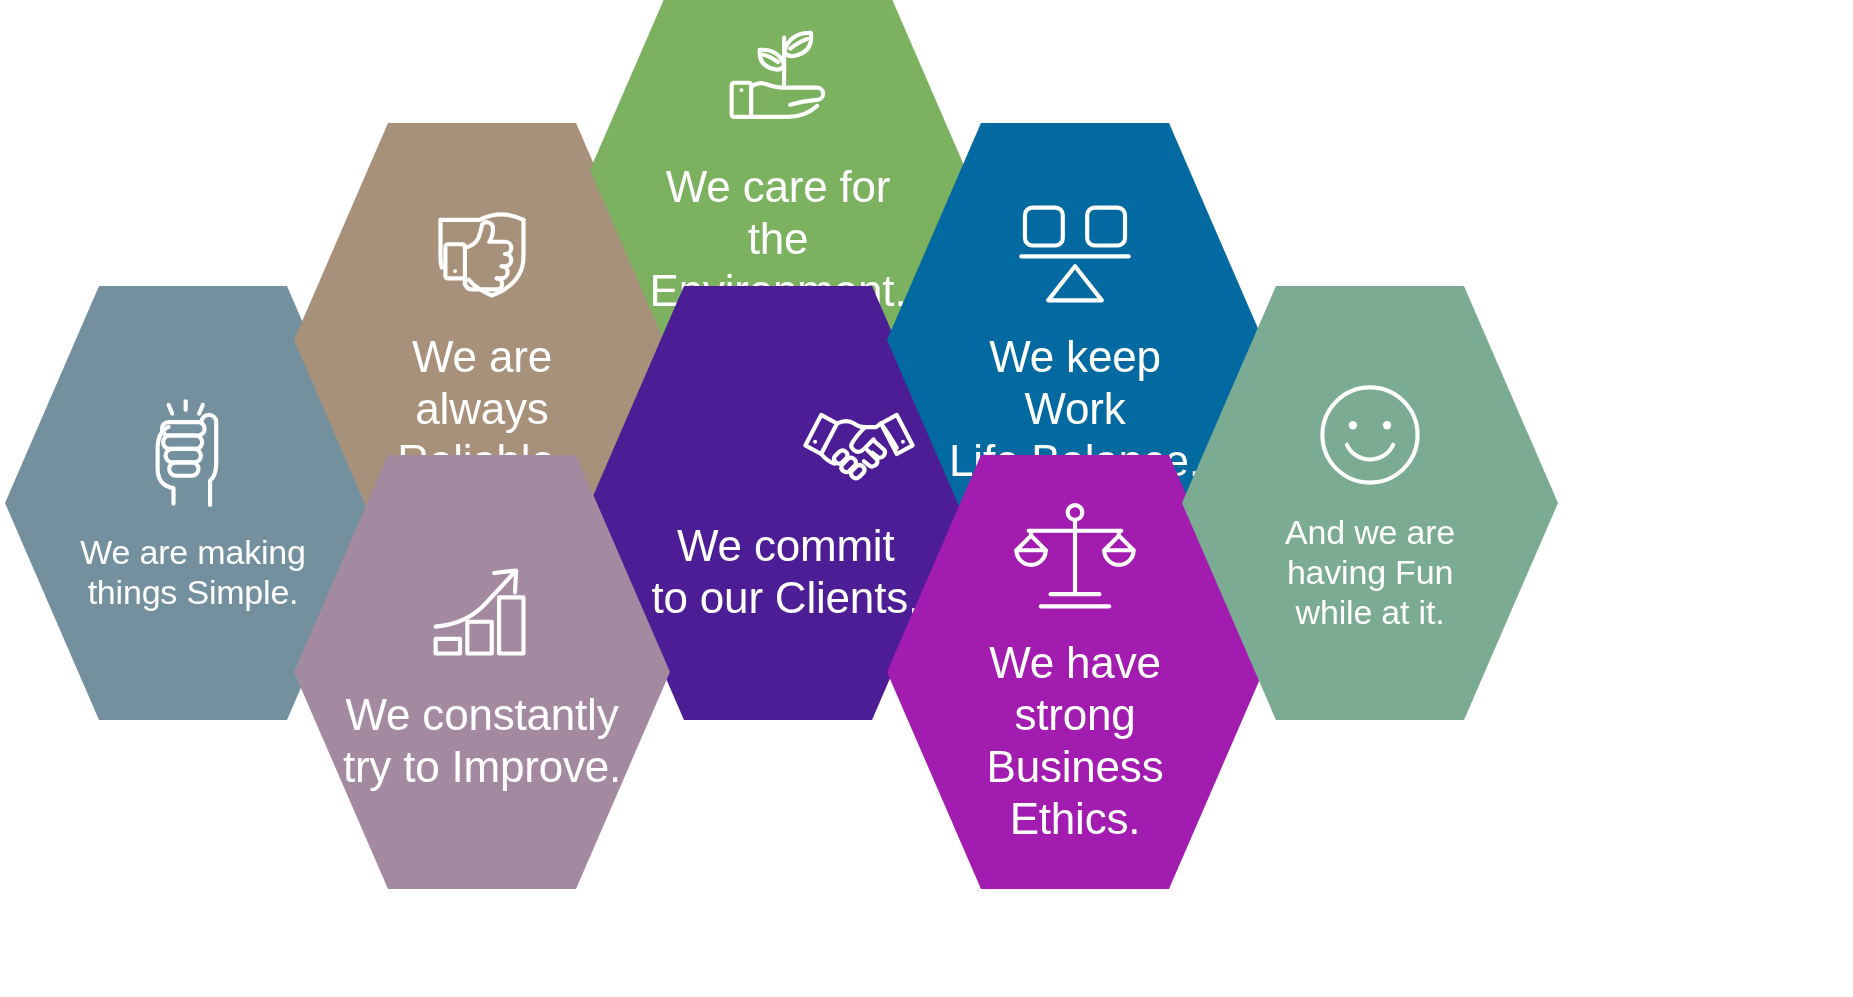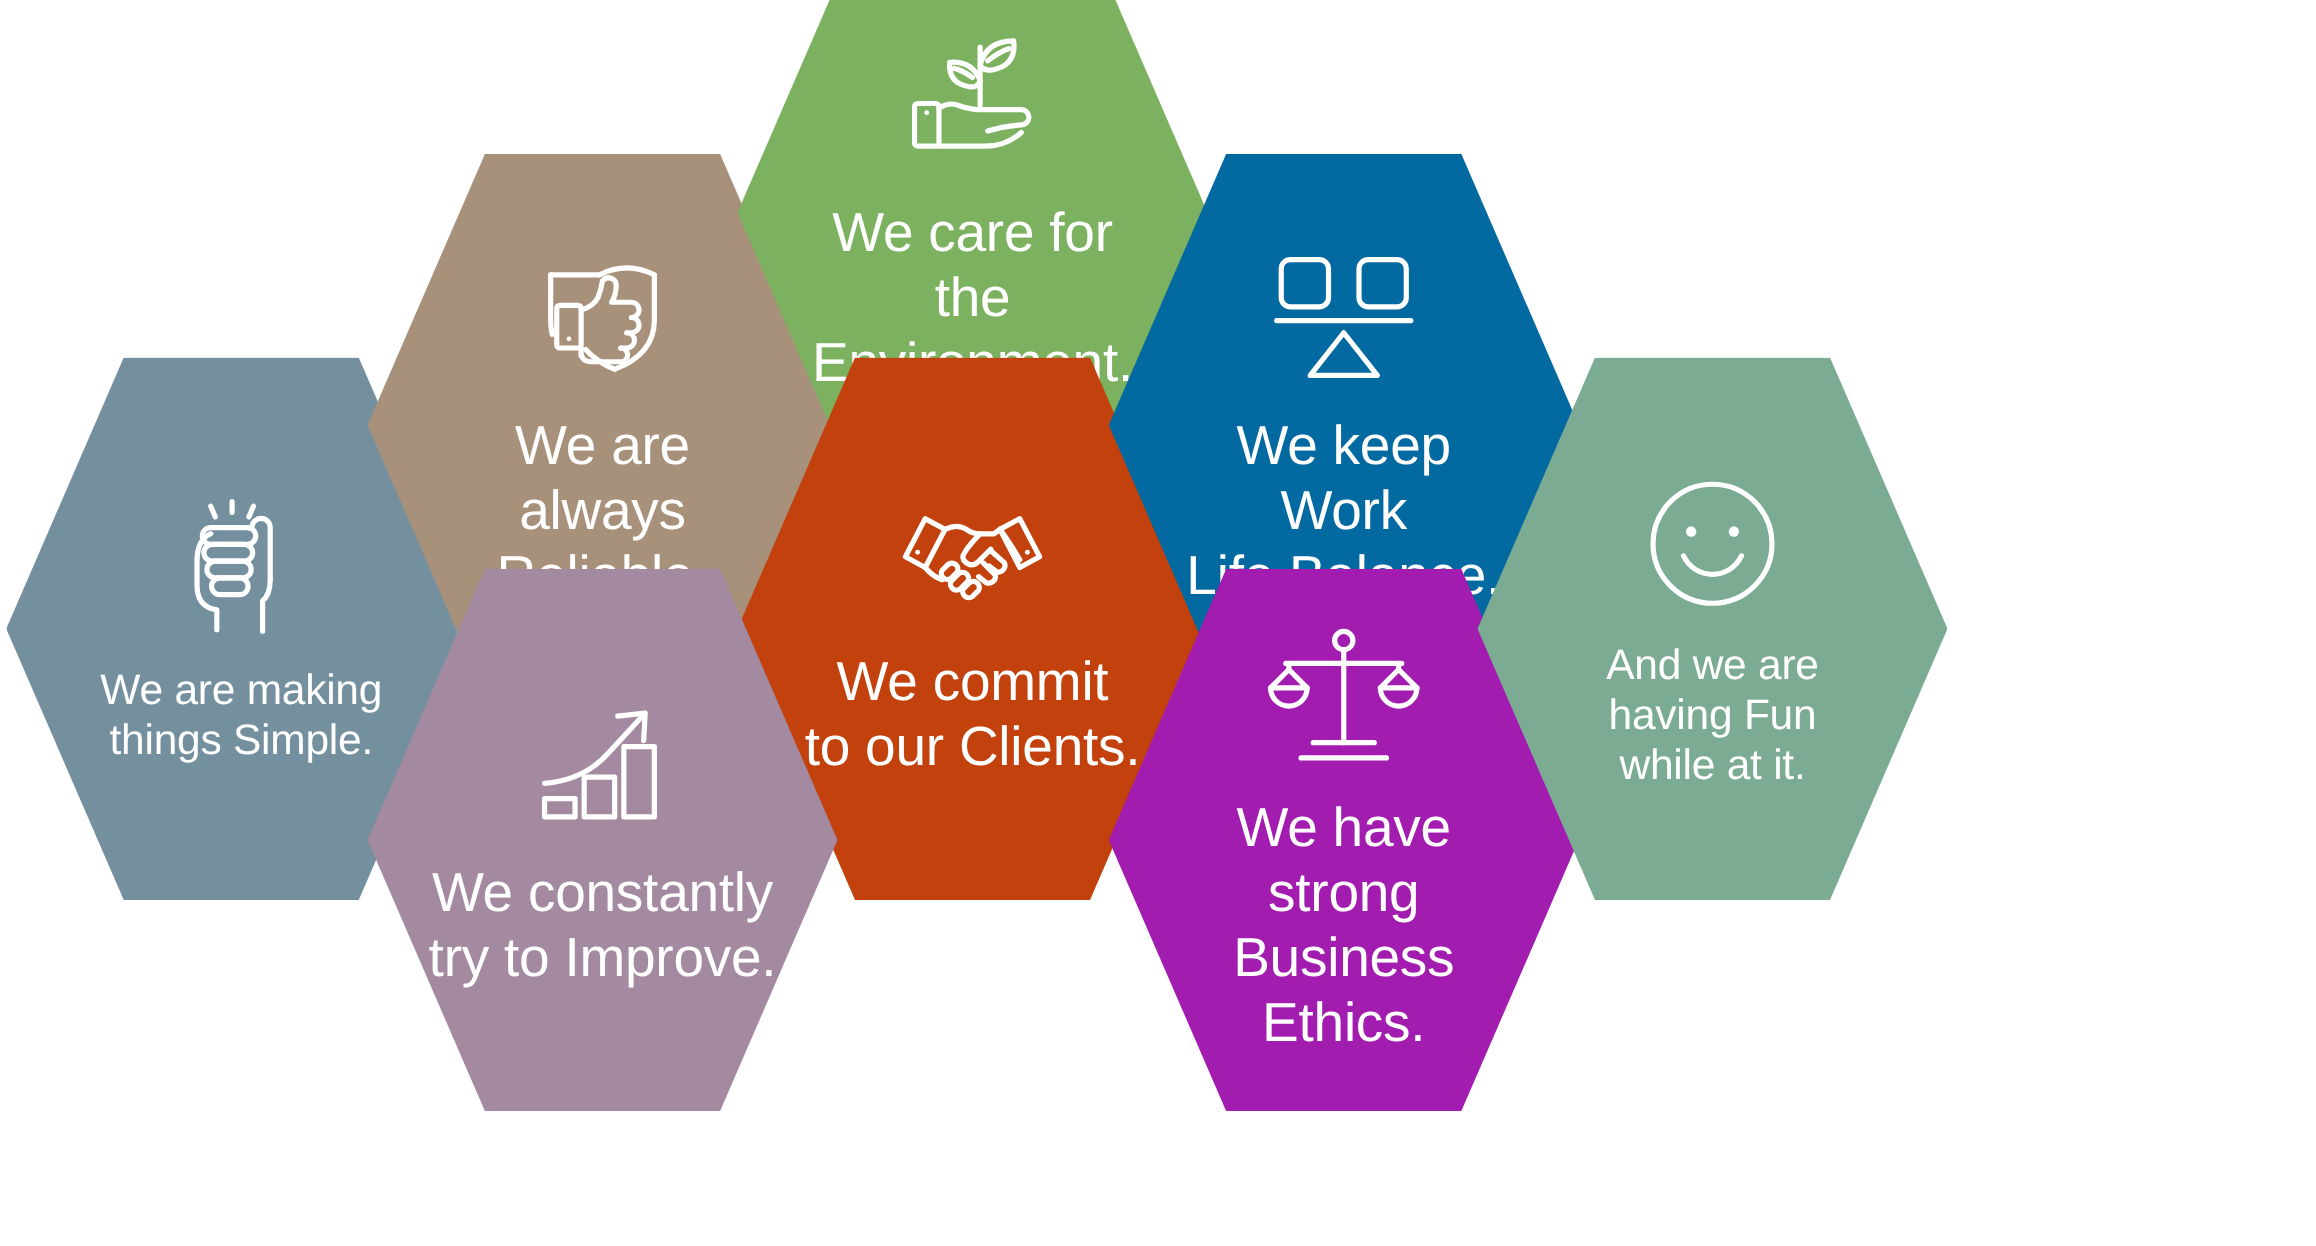--- a/index.html
+++ b/index.html
@@ -140,21 +140,21 @@
         <circle cx="20" cy="55" r="1.6" fill="#ffffff" stroke="none"></circle>
 
         <path d="M28 52 q6 -4 12 -2 q8 3 15 3 h27 a5 5 0 0 1 0 10 q-12 1 -22 4"></path>
         <path d="M28 77 h30 q14 0 24 -9"></path>
       </svg>
     </span>
     <div class="hex-label">We care for the
 Environment.</div>
   </div>
 
-  <div class="hex" id="hex-clients" style="background-color: #c2410c;">
+  <div class="hex" id="hex-clients" style="background-color: #4c1d95; align-items: flex-end;">
     <span class="hex-icon">
       <svg viewBox="0 0 100 100" fill="none" stroke="#ffffff" stroke-width="3.4" stroke-linecap="round" stroke-linejoin="round">
 
         <path d="M6 52 L19 27 l13 7 l-13 25 z"></path>
         <circle cx="14" cy="49" r="1.6" fill="#ffffff" stroke="none"></circle>
 
         <path d="M94 52 L81 27 l-13 7 l13 25 z"></path>
         <circle cx="86" cy="49" r="1.6" fill="#ffffff" stroke="none"></circle>
 
         <path d="M32 34 q8 -4 14 0 q4 3 9 3 h9 l4 -3"></path>

